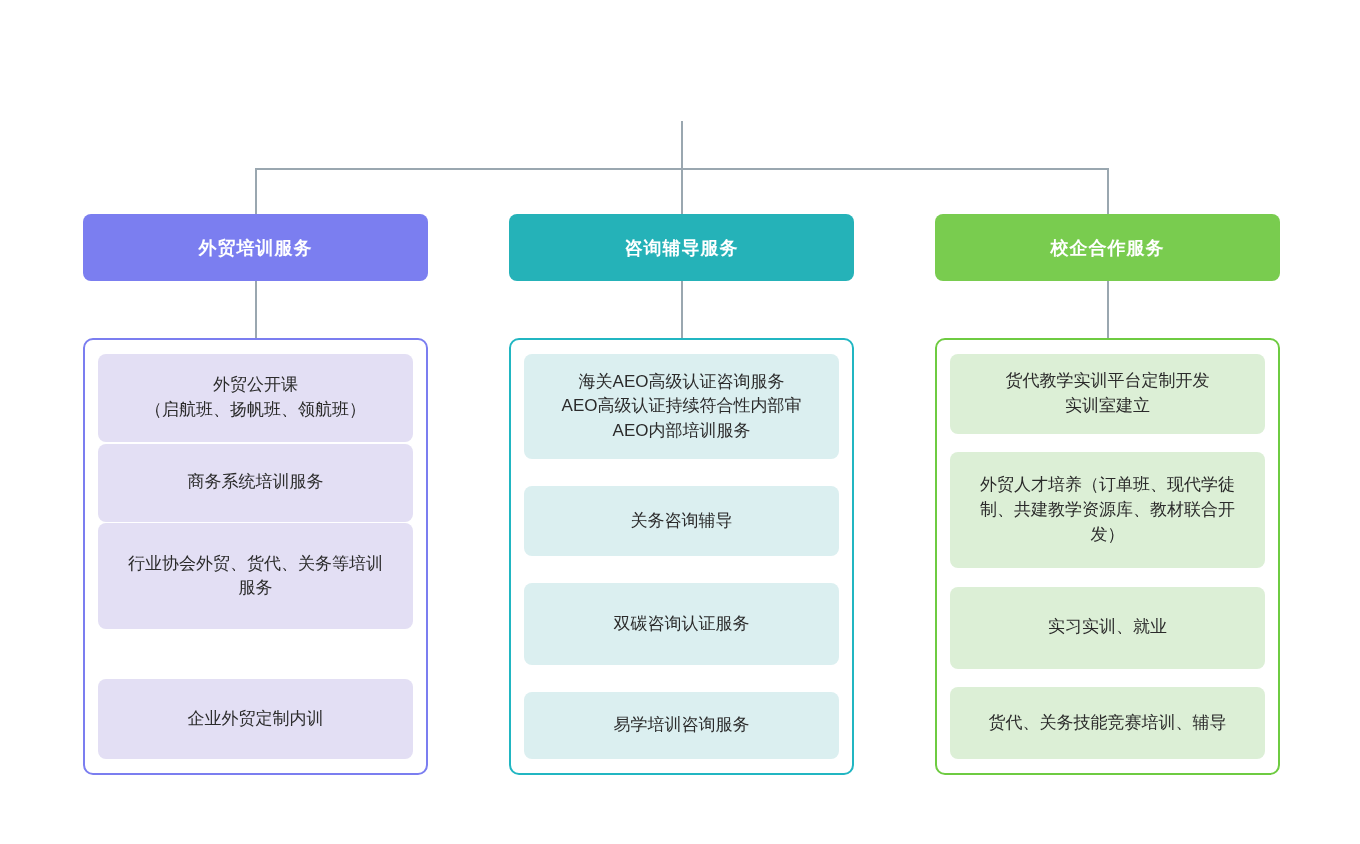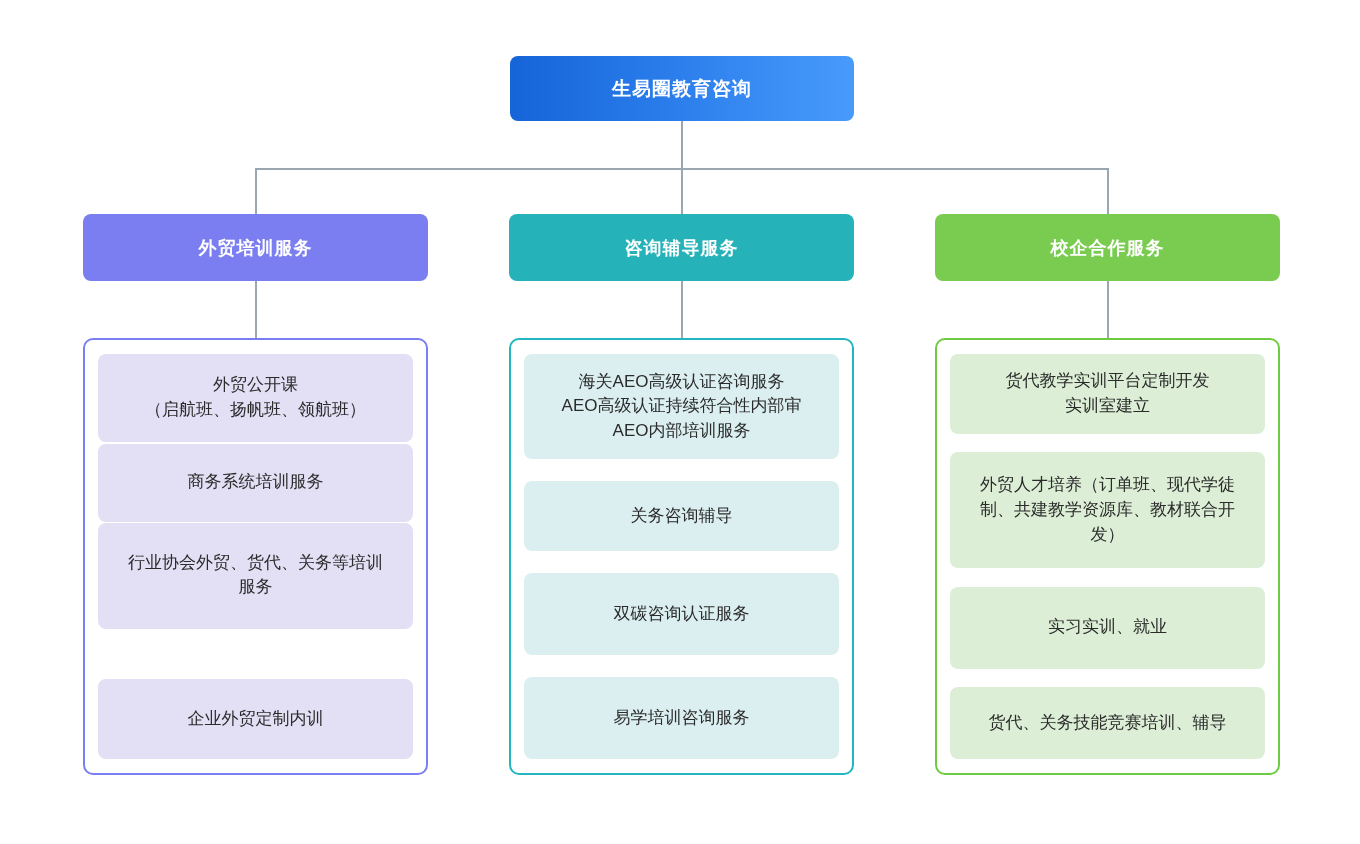--- a/index.html
+++ b/index.html
@@ -115,52 +115,51 @@
   
   .branch-3 .branch-header { background: #79cc4f; }
   .branch-3 .branch-body { border-color: #6ecb41; }
   .branch-3 .leaf-card { background: #dcefd6; }
 </style>
 </head>
 <body>
 
 <div id="org-chart">
 
-  <div class="root-node">生易圈教育咨询</div>
 
   <div class="connector conn-v" style="left:681px; top:121px; height:48px;"></div>
   <div class="connector conn-h" style="left:255px; top:168px; width:853px;"></div>
   <div class="connector conn-v" style="left:255px; top:168px; height:47px;"></div>
   <div class="connector conn-v" style="left:681px; top:168px; height:47px;"></div>
   <div class="connector conn-v" style="left:1107px; top:168px; height:47px;"></div>
 
   <div class="connector conn-v" style="left:255px; top:281px; height:57px;"></div>
   <div class="connector conn-v" style="left:681px; top:281px; height:57px;"></div>
   <div class="connector conn-v" style="left:1107px; top:281px; height:57px;"></div>
 
   <div class="branch branch-1">
     <div class="branch-header">外贸培训服务</div>
     <div class="branch-body">
       <div class="leaf-card" style="height:88px;">外贸公开课
 （启航班、扬帆班、领航班）</div>
       <div class="leaf-card" style="height:78px;">商务系统培训服务</div>
-      <div class="leaf-card" style="height:106px;font-family:Liberation Mono, monospace;">行业协会外贸、货代、关务等培训服务</div>
+      <div class="leaf-card" style="height:106px;">行业协会外贸、货代、关务等培训服务</div>
       <div class="leaf-card" style="height:80px;margin-top:48px;">企业外贸定制内训</div>
     </div>
   </div>
 
   <div class="branch branch-2">
     <div class="branch-header">咨询辅导服务</div>
     <div class="branch-body">
       <div class="leaf-card" style="height:105px;">海关AEO高级认证咨询服务
 AEO高级认证持续符合性内部审
 AEO内部培训服务</div>
       <div class="leaf-card" style="height:70px;">关务咨询辅导</div>
       <div class="leaf-card" style="height:82px;">双碳咨询认证服务</div>
-      <div class="leaf-card" style="height:82px;">易学培训咨询服务</div>
+      <div class="leaf-card" style="height:67px;">易学培训咨询服务</div>
     </div>
   </div>
 
   <div class="branch branch-3">
     <div class="branch-header">校企合作服务</div>
     <div class="branch-body">
       <div class="leaf-card" style="height:80px;">货代教学实训平台定制开发
 实训室建立</div>
       <div class="leaf-card" style="height:116px;">外贸人才培养（订单班、现代学徒制、共建教学资源库、教材联合开发）</div>
       <div class="leaf-card" style="height:82px;">实习实训、就业</div>

